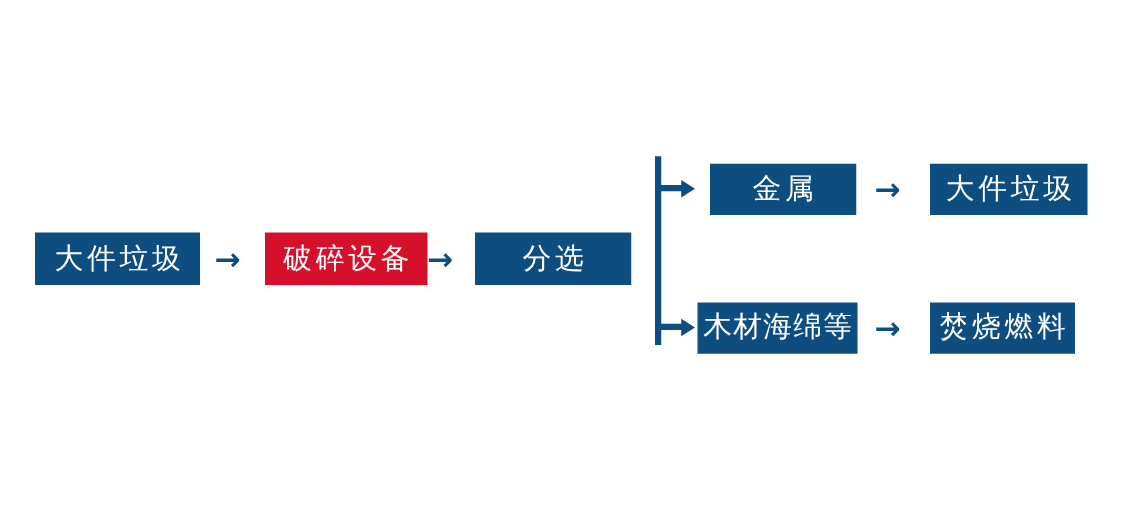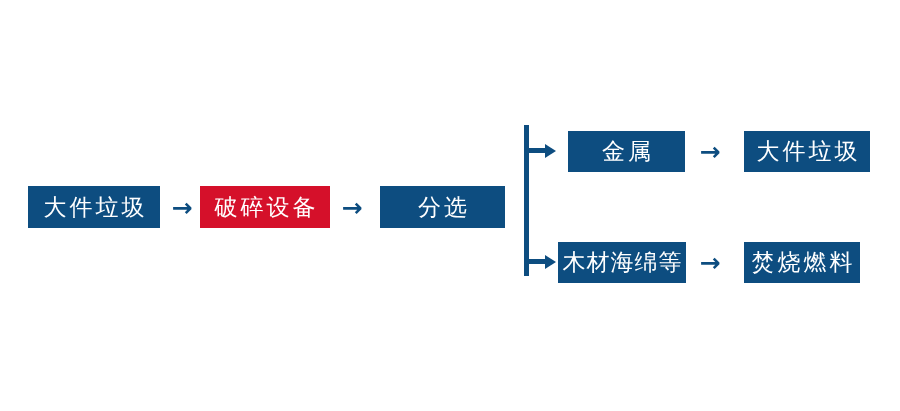--- a/index.html
+++ b/index.html
@@ -76,21 +76,21 @@
 </style>
 </head>
 <body>
 
 <div id="diagram">
 
   <div class="node blue" style="left:28px; top:186px; width:132px; height:42px;">大件垃圾</div>
 
   <div class="arrow" style="left:166px; top:192px; width:32px; height:30px;">→</div>
 
-  <div class="node red" style="left:200px; top:186px; width:130px; height:42px;">破碎设备</div>
+  <div class="node red" style="left:212px; top:186px; width:130px; height:42px;">破碎设备</div>
 
   <div class="arrow" style="left:336px; top:192px; width:32px; height:30px;">→</div>
 
   <div class="node blue" style="left:380px; top:186px; width:125px; height:42px;text-align:center;">分选</div>
 
   <div class="split-stem" style="left:524px; top:125px; width:5px; height:151px;"></div>
 
   <div class="split-branch" style="left:524px; top:148px; width:23px; height:5px;"></div>
   <div class="split-head" style="left:545px; top:143.5px;"></div>
 

